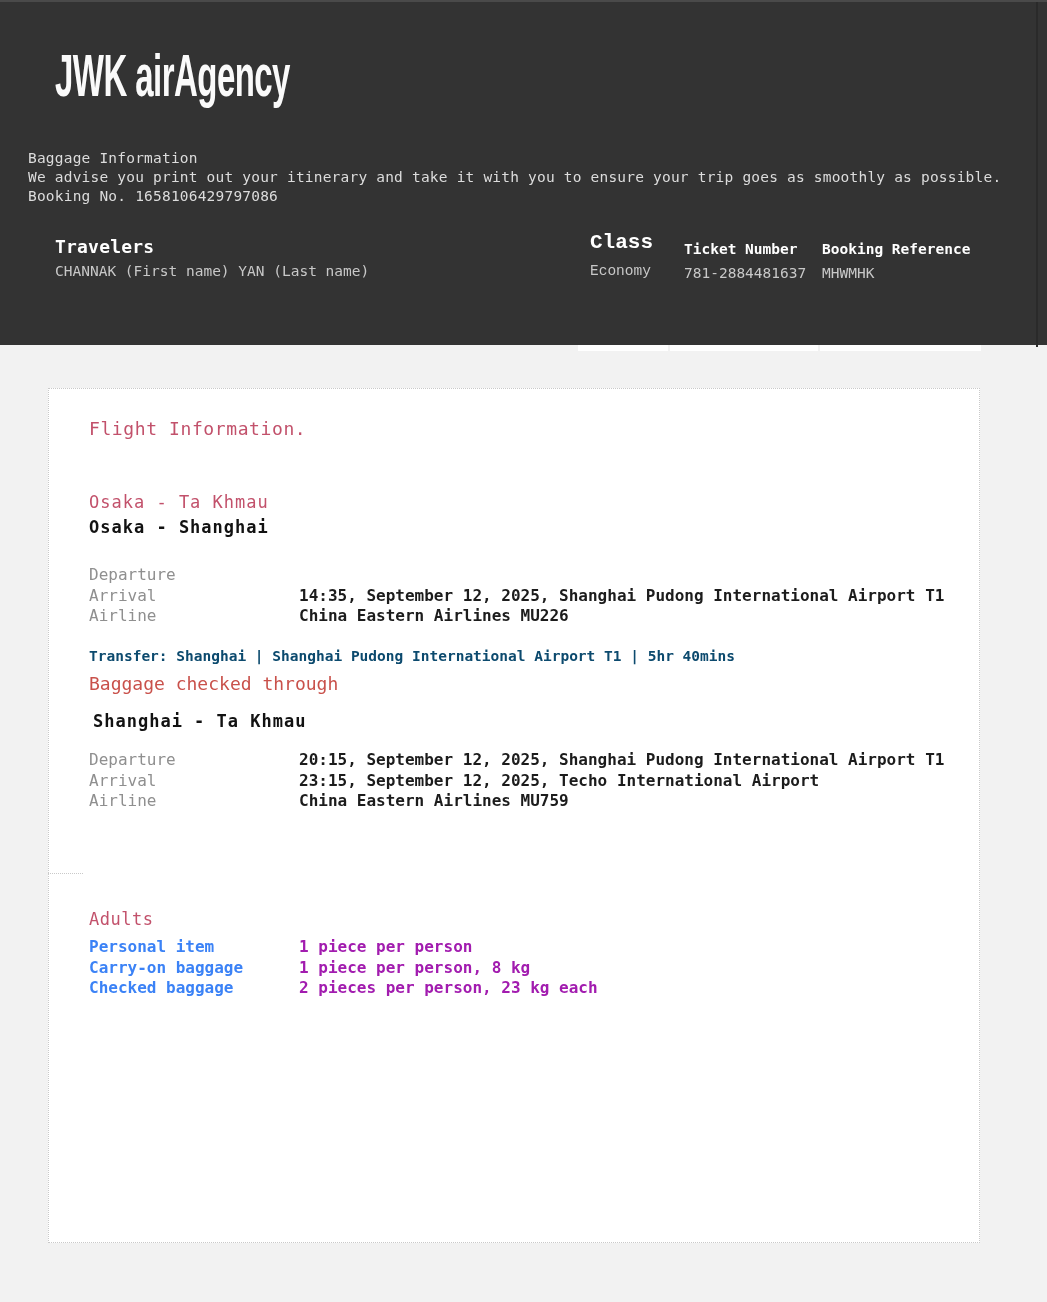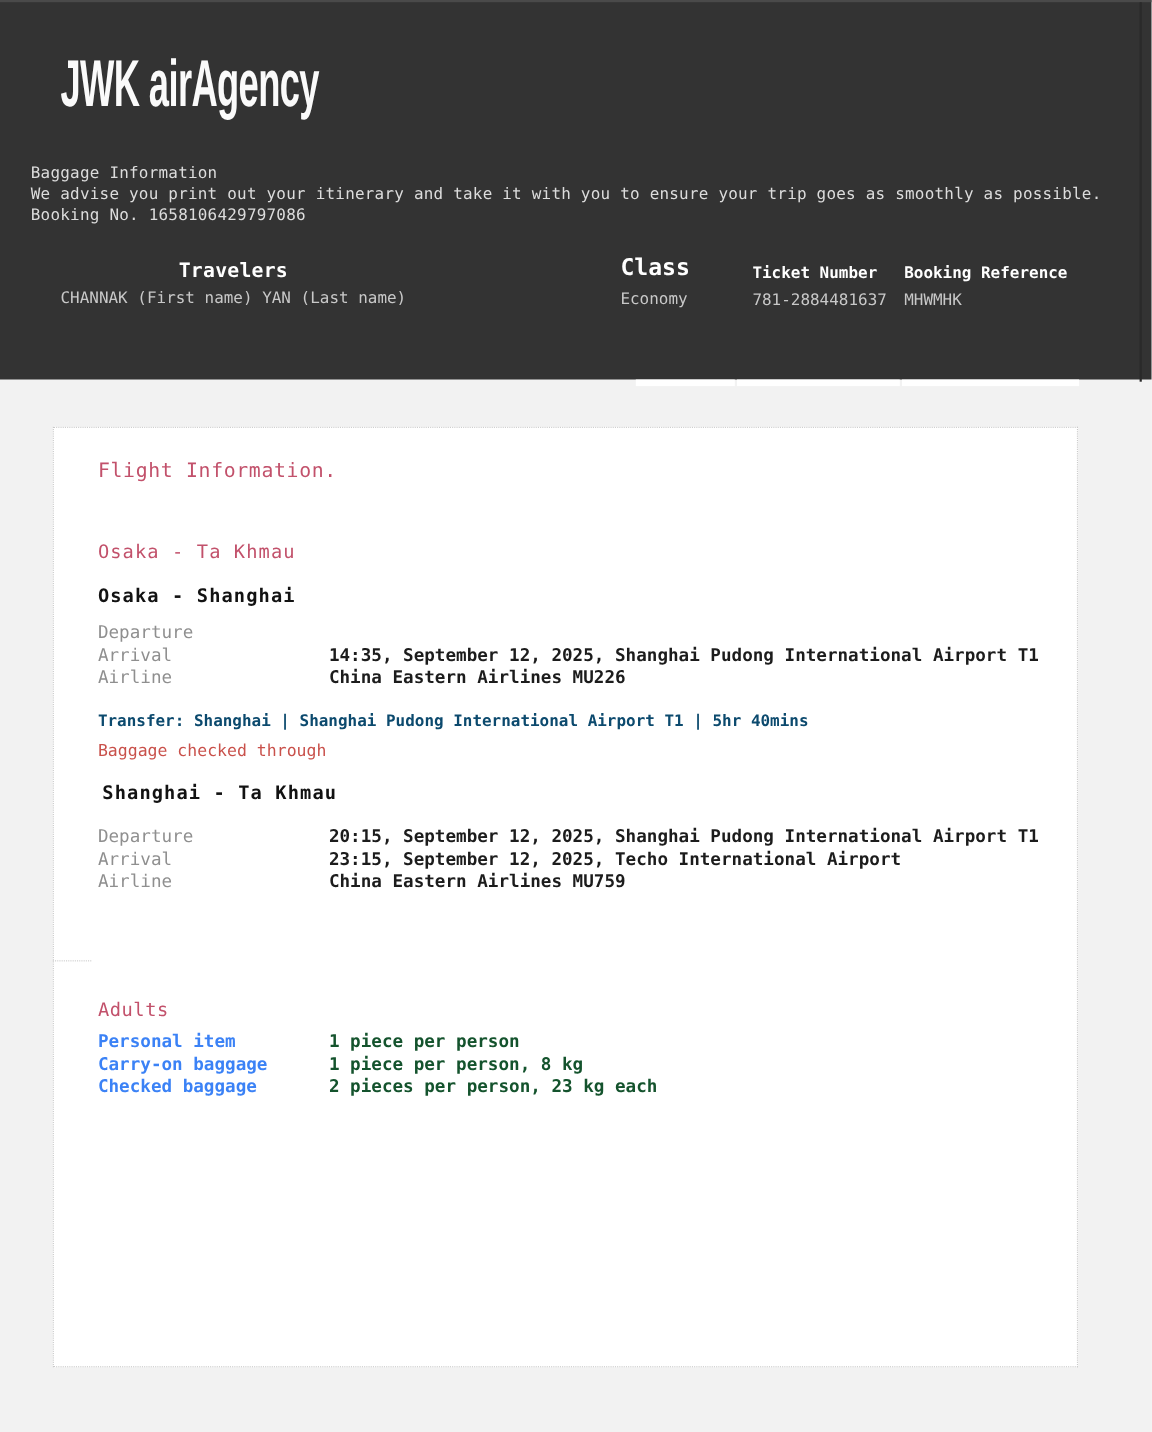--- a/index.html
+++ b/index.html
@@ -13,23 +13,23 @@
   .hdr-edge{position:absolute;left:1036px;top:0;width:2px;height:345px;background:#2a2a2a;}
   .brand{position:absolute;left:55px;top:44px;color:#fafafa;
          font-family:"Liberation Sans","DejaVu Sans",sans-serif;
          font-size:60px;line-height:60px;font-weight:bold;letter-spacing:-1px;
          transform:scaleX(0.55);transform-origin:0 0;white-space:nowrap;}
   .binfo{position:absolute;left:28px;top:147px;color:#dcdcdc;font-size:14.5px;
          line-height:19px;letter-spacing:.2px;white-space:nowrap;}
   .hcol{position:absolute;white-space:nowrap;}
   .hcol .hlab{color:#ffffff;font-weight:bold;}
   .hcol .hval{color:#c8c8c8;font-size:14.5px;margin-top:6px;}
-  .col-travelers{left:55px;top:234px;text-align:center;}
+  .col-travelers{left:55px;top:234px;}
   .col-travelers .hlab{font-size:18px;letter-spacing:.2px;}
-  .col-class{left:564px;top:229px;}
+  .col-class{left:590px;top:229px;font-family:Liberation Mono, monospace;}
   .col-class .hlab{font-size:21px;}
   .col-class .hval{margin-top:9px;}
   .col-ticket{left:684px;top:239px;}
   .col-ticket .hlab{font-size:14.5px;}
   .col-ticket .hval{margin-top:8px;}
   .col-ref{left:822px;top:239px;}
   .col-ref .hlab{font-size:14.5px;}
   .col-ref .hval{margin-top:8px;}
   
   .tabstub{position:absolute;top:345px;height:6px;background:#ffffff;}
@@ -37,33 +37,33 @@
   .stub2{left:670px;width:148px;}
   .stub3{left:820px;width:161px;}
 
   
   .card{position:absolute;left:48px;top:388px;width:932px;height:855px;
         background:#ffffff;border:1px dotted #c9c9c9;box-sizing:border-box;}
   .abs{position:absolute;white-space:nowrap;}
   .flight-title{left:40px;top:29px;font-size:18px;letter-spacing:.6px;color:#c2516b;}
   .route-title{left:40px;top:103px;font-size:17px;letter-spacing:1px;color:#c2516b;}
   .seg-title{font-size:17px;letter-spacing:1px;font-weight:bold;color:#121212;}
-  .seg1-title{left:40px;top:143px;}
+  .seg1-title{left:40px;top:128px;}
   .seg2-title{left:44px;top:322px;}
   .rows{left:40px;font-size:16px;line-height:20.5px;}
   .rows1{top:176px;}
   .rows2{top:361px;}
   .rows-adults{top:548px;}
   .row{display:flex;}
   .row .lbl{flex:0 0 210px;color:#8f8f8f;}
   .row .val{font-weight:bold;color:#1c1c1c;}
   .rows-adults .lbl{color:#3b82f6;font-weight:bold;}
-  .rows-adults .val{color:#14532d;}
+  .rows-adults .val{color:#a21caf;}
   .transfer{left:40px;top:259px;font-size:14.5px;font-weight:bold;color:#0c4a6e;}
-  .baggage-note{left:40px;top:284px;font-size:15px;color:#c9514b;}
+  .baggage-note{left:40px;top:284px;font-size:18px;color:#c9514b;}
   .divider-frag{left:-1px;top:484px;width:35px;border-top:1px dotted #c9c9c9;height:0;}
   .adults-title{left:40px;top:520px;font-size:17px;letter-spacing:.5px;color:#c2516b;}
 </style>
 </head>
 <body>
 
 <div class="page">
 
   <header class="hdr">
     <div class="hdr-edge"></div>

